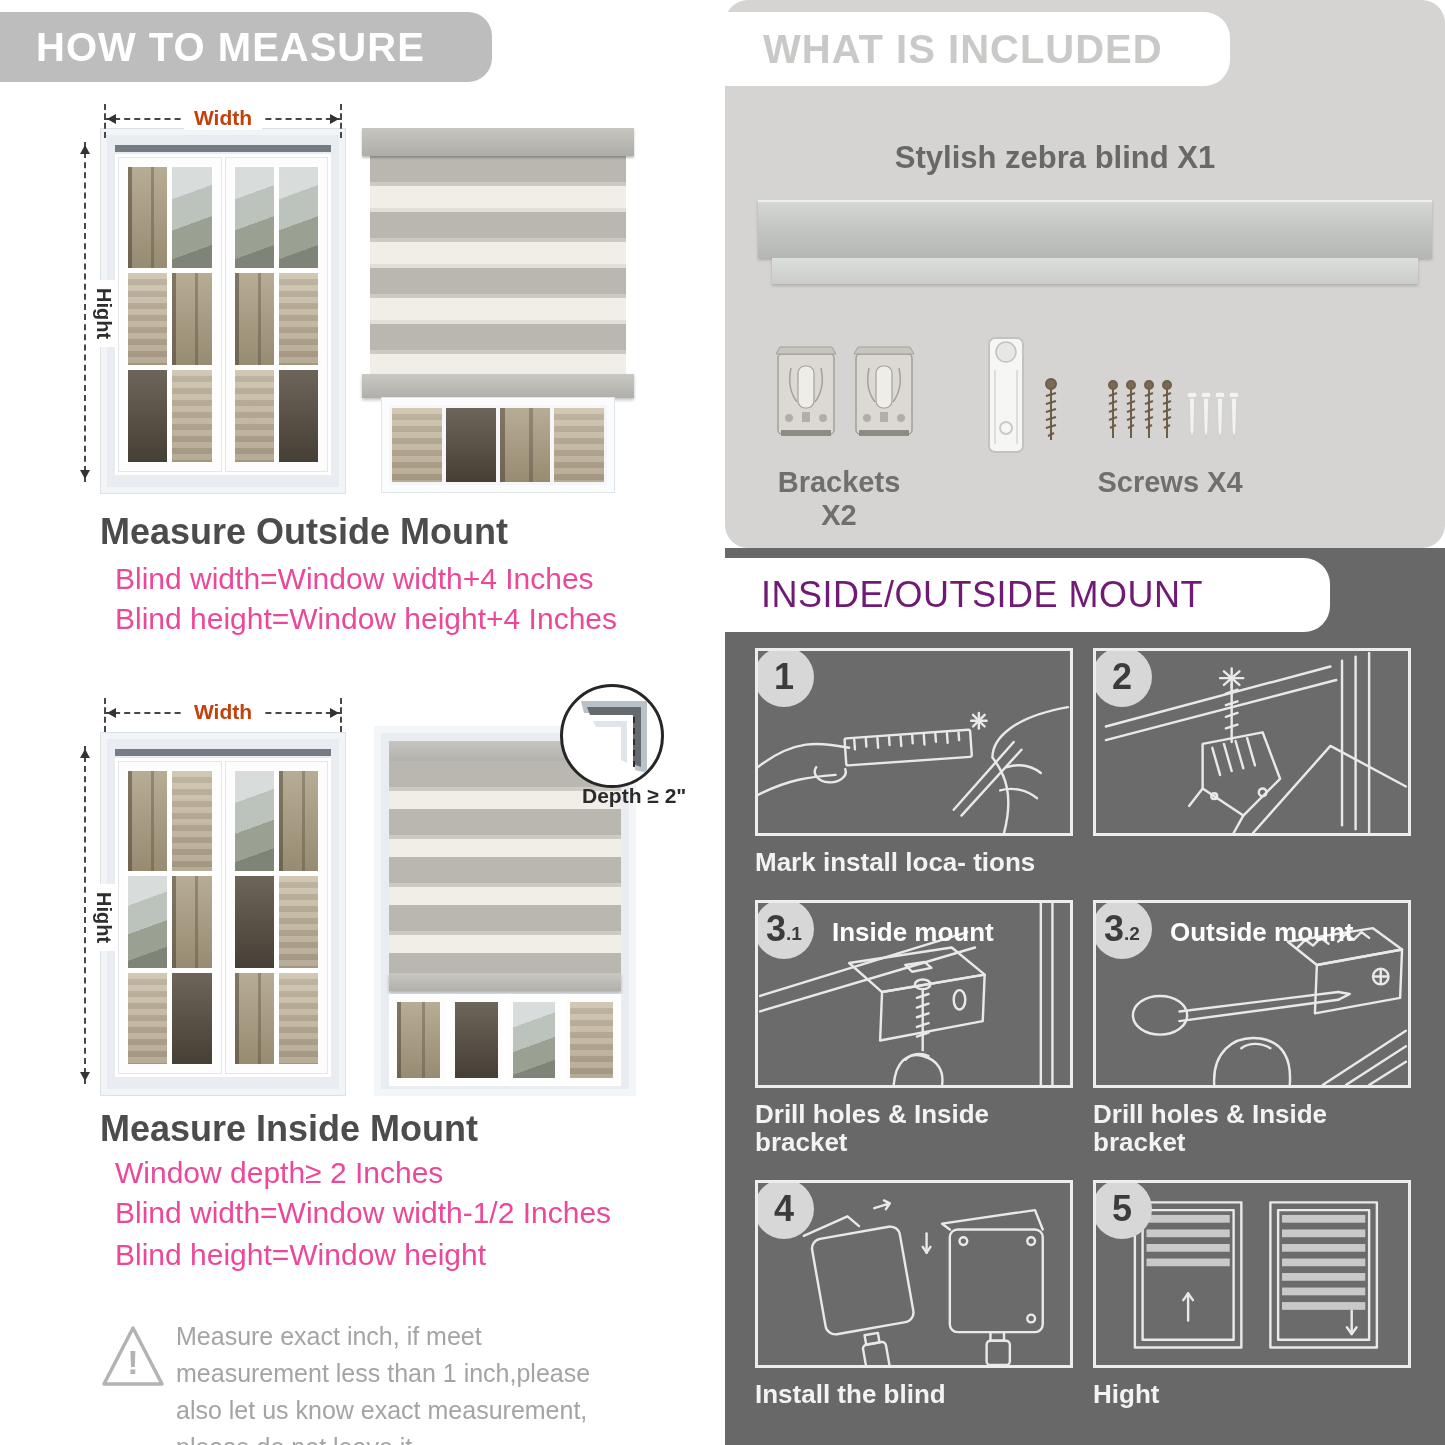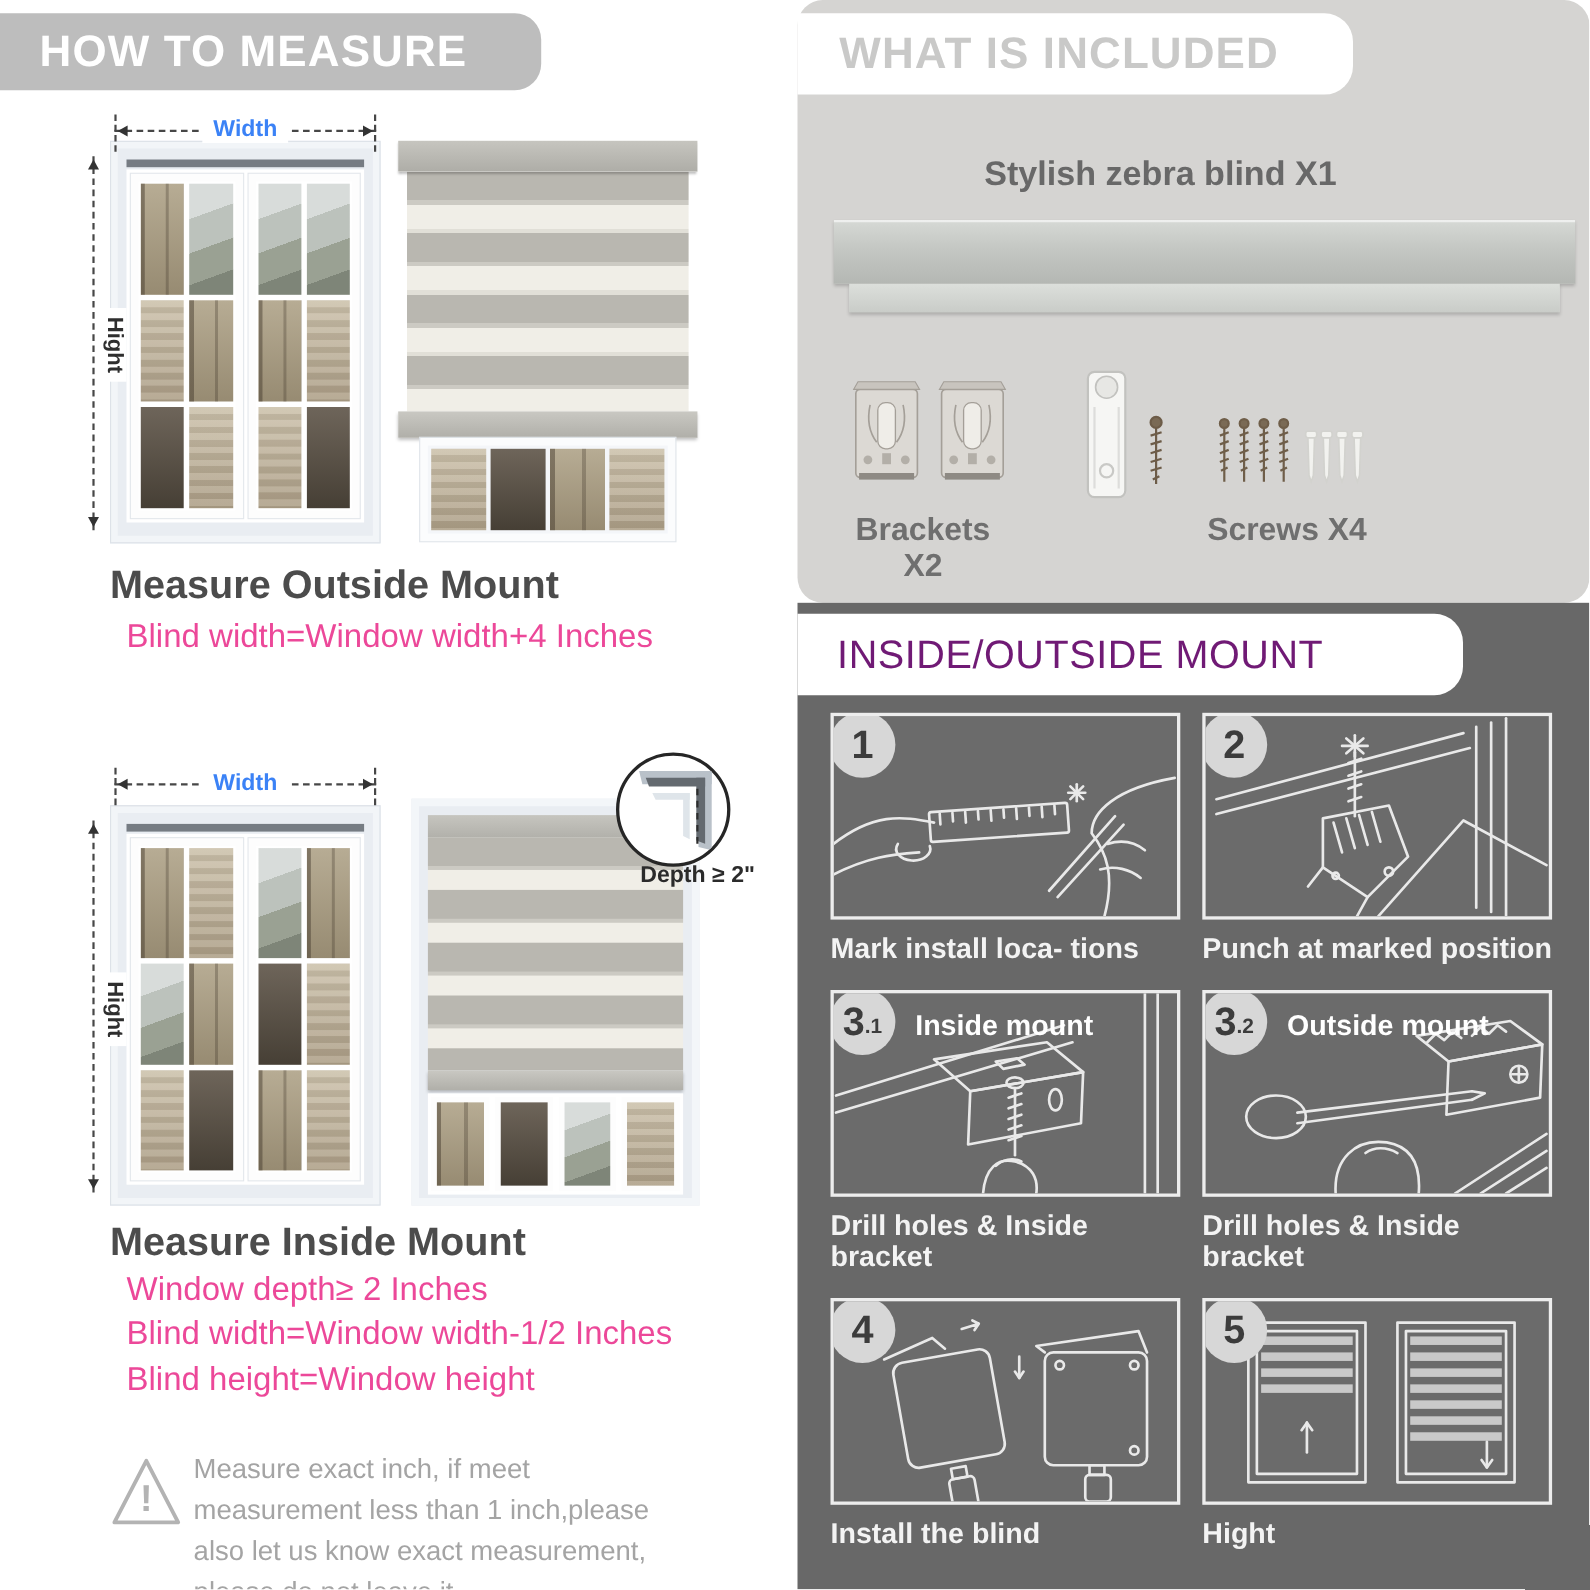--- a/index.html
+++ b/index.html
@@ -26,21 +26,21 @@
   .pv2 { background:linear-gradient(160deg,#d8dcda 0 28%,#bcc2bc 28% 55%,#9aa193 55% 80%,#7e8578 80%); }
   .pv3 { background:linear-gradient(180deg,#6e655a,#463f35); }
   .pv4 { background:repeating-linear-gradient(180deg, rgba(255,255,255,.12) 0 6px, rgba(0,0,0,.06) 6px 12px), linear-gradient(180deg,#ccc1ab,#ad9f87); }
 
   
   .w-arrow { position:absolute; height:0; border-top:2px dashed #474747; }
   .w-arrow .ah-l,.w-arrow .ah-r { position:absolute; top:-6px; width:0; height:0; border:5px solid transparent; }
   .w-arrow .ah-l { left:-2px; border-right:9px solid #333; }
   .w-arrow .ah-r { right:-2px; border-left:9px solid #333; }
   .w-arrow .w-label { position:absolute; left:50%; top:-14px; transform:translateX(-50%); background:#fff;
-    padding:0 10px; font-size:21px; font-weight:bold; color:#3b82f6;text-align:center; }
+    padding:0 10px; font-size:21px; font-weight:bold; color:#c2410c;text-align:center; }
   .w-guide { position:absolute; width:0; border-left:2px dashed #474747; }
   .h-arrow { position:absolute; width:0; border-left:2px dashed #474747; }
   .h-arrow .av-t,.h-arrow .av-b { position:absolute; left:-6px; width:0; height:0; border:5px solid transparent; }
   .h-arrow .av-t { top:-2px; border-bottom:9px solid #333; }
   .h-arrow .av-b { bottom:-2px; border-top:9px solid #333; }
   .h-label { position:absolute; writing-mode:vertical-rl; font-size:20px; font-weight:bold; color:#2e2e2e; background:#fff; padding:8px 0; }
 
   
   .zebra-fig { position:absolute; }
   .rail-top { height:28px; background:linear-gradient(180deg,#c6c5bf,#aeada7); box-shadow:0 2px 2px rgba(0,0,0,.25); position:relative; z-index:2; }
@@ -147,20 +147,21 @@
     <div class="win-under" style="width:232px; height:94px;">
       <div class="up pv4"></div>
       <div class="up pv3"></div>
       <div class="up pv1"></div>
       <div class="up pv4"></div>
     </div>
   </div>
 
   <div class="measure-heading" style="top:511px;">Measure Outside Mount</div>
   <div class="measure-line" style="top:562px;">Blind width=Window width+4 Inches</div>
+  <div class="measure-line" style="top:602px;">Blind height=Window height+4 Inches</div>
 
   <div class="window" style="left:100px; top:732px; width:246px; height:364px;">
     <div class="head-shadow"></div>
     <div class="sashes">
       <div class="sash">
         <div class="pane pv1"></div>
           <div class="pane pv4"></div>
         <div class="pane pv2"></div>
           <div class="pane pv1"></div>
         <div class="pane pv4"></div>
@@ -409,21 +410,20 @@
             <path d="M150,170 L140,188"></path>
               <path d="M108,142 L94,160"></path>
             <circle class="o" cx="170" cy="146" r="4"></circle>
               <circle class="o" cx="120" cy="150" r="3"></circle>
           </svg>
           <div class="badge">
               <span class="n">2</span>
               <span class="s"></span>
             </div>
         </div>
-        <div class="caption">Punch at  marked position</div>
       </div>
 
       <div class="step-cell">
         <div class="tile">
           <svg class="art" viewBox="0 0 318 188">
             <line x1="0" y1="96" x2="214" y2="30"></line>
             <line x1="0" y1="112" x2="222" y2="46"></line>
             <line x1="290" y1="0" x2="290" y2="188"></line>
             <line x1="302" y1="0" x2="302" y2="188"></line>
             <path d="M92,62 L198,46 L232,74 L126,92 Z"></path>

